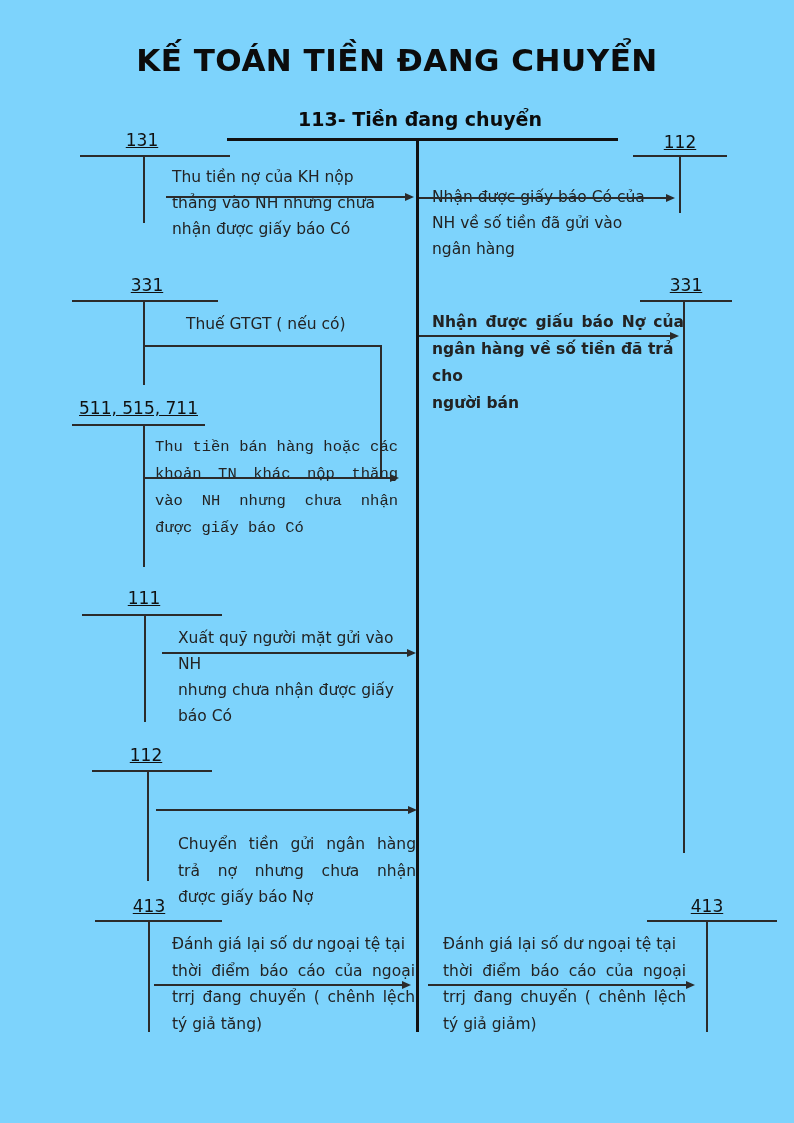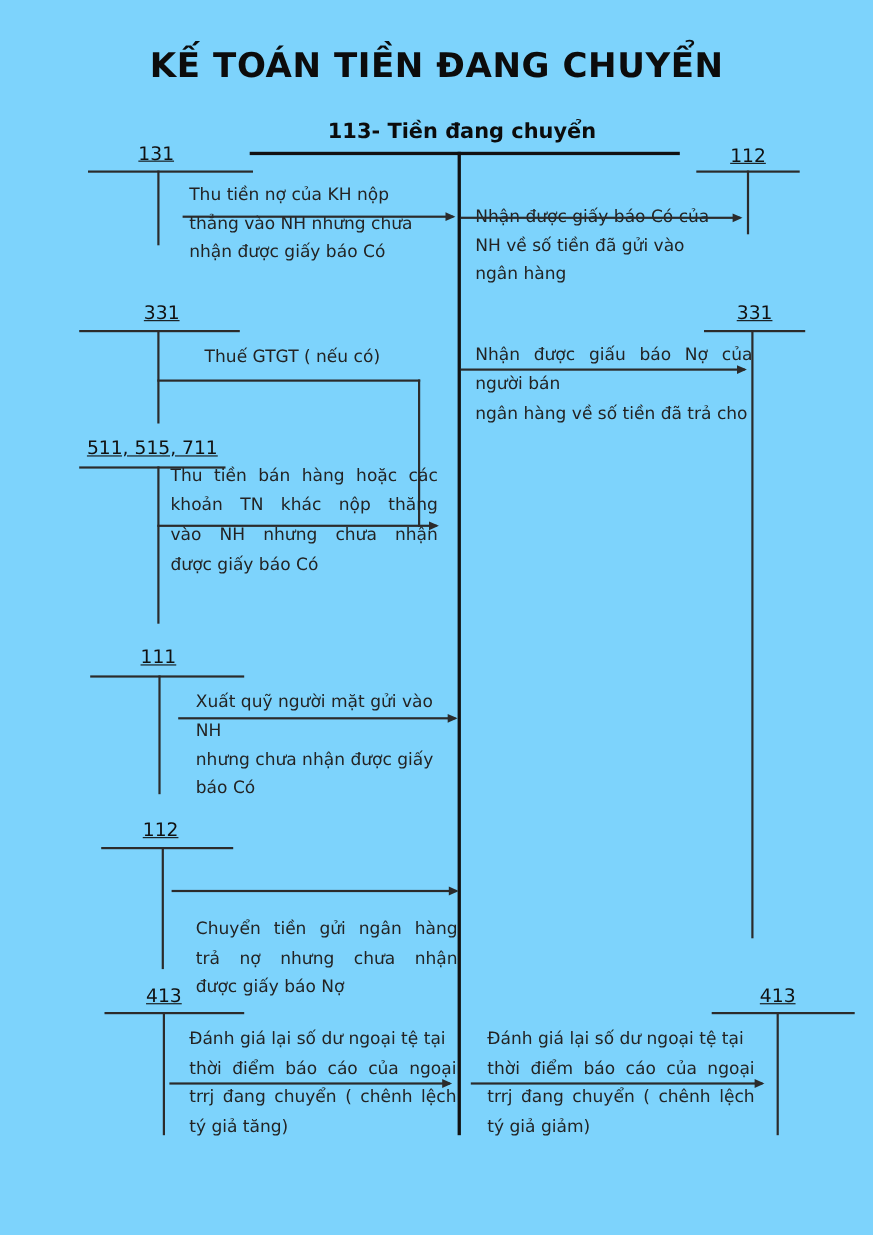--- a/index.html
+++ b/index.html
@@ -39,21 +39,21 @@
   .l331-lbl{left:85px;top:275px;width:124px;}
   .l331-under{left:72px;top:300px;width:146px;}
   .l331-stem{left:143px;top:300px;height:85px;}
   .l331-tb{left:158px;top:311px;width:250px;margin-left:28px;}
   .l331-elbow-h{left:143px;top:345px;width:239px;}
   .l331-elbow-v{left:380px;top:345px;height:134px;}
   
   .l511-lbl{left:72px;top:398px;width:133px;}
   .l511-under{left:72px;top:424px;width:133px;}
   .l511-stem{left:143px;top:424px;height:143px;}
-  .l511-tb{left:155px;top:419px;width:243px;line-height:27px;}
+  .l511-tb{left:155px;top:434px;width:243px;line-height:27px;font-family:Liberation Mono, monospace;}
   .l511-arrow{left:143px;top:477px;width:254px;}
   
   .l111-lbl{left:82px;top:588px;width:124px;}
   .l111-under{left:82px;top:614px;width:140px;}
   .l111-stem{left:144px;top:614px;height:108px;}
   .l111-tb{left:178px;top:625px;width:242px;}
   .l111-arrow{left:162px;top:652px;width:252px;}
   
   .l112-lbl{left:86px;top:745px;width:120px;}
   .l112-under{left:92px;top:770px;width:120px;}
@@ -69,21 +69,21 @@
   
   .r112-lbl{left:633px;top:132px;width:94px;}
   .r112-under{left:633px;top:155px;width:94px;}
   .r112-stem{left:679px;top:155px;height:58px;}
   .r112-tb{left:432px;top:164px;width:250px;margin-top:20px;}
   .r112-arrow{left:419px;top:197px;width:254px;}
   
   .r331-lbl{left:640px;top:275px;width:92px;}
   .r331-under{left:640px;top:300px;width:92px;}
   .r331-stem{left:683px;top:300px;height:553px;}
-  .r331-tb{left:432px;top:309px;width:252px;line-height:27px;}
+  .r331-tb{left:432px;top:309px;width:252px;line-height:27px;font-weight:bold;}
   .r331-arrow{left:419px;top:335px;width:258px;}
   
   .r413-lbl{left:647px;top:896px;width:120px;}
   .r413-under{left:647px;top:920px;width:130px;}
   .r413-stem{left:706px;top:920px;height:112px;}
   .r413-tb{left:443px;top:931px;width:243px;line-height:26.5px;}
   .r413-arrow{left:428px;top:984px;width:265px;}
 </style>
 </head>
 <body>
@@ -123,22 +123,22 @@
     <div>Thuế GTGT ( nếu có)</div>
   </div>
   <div class="hline l331-elbow-h"></div>
   <div class="vline l331-elbow-v"></div>
 
   <div class="lbl r331-lbl">331</div>
   <div class="hline r331-under"></div>
   <div class="vline r331-stem"></div>
   <div class="tb r331-tb">
     <div class="jl">Nhận được giấu báo Nợ của</div>
+    <div>ngân hàng về số tiền đã trả cho</div>
     <div>người bán</div>
-    <div>ngân hàng về số tiền đã trả cho</div>
   </div>
   <div class="arrow r331-arrow"></div>
 
   <div class="lbl l511-lbl">511, 515, 711</div>
   <div class="hline l511-under"></div>
   <div class="vline l511-stem"></div>
   <div class="tb l511-tb">
     <div class="jl">Thu tiền bán hàng hoặc các</div>
     <div class="jl">khoản TN khác nộp thăng</div>
     <div class="jl">vào NH nhưng chưa nhận</div>

